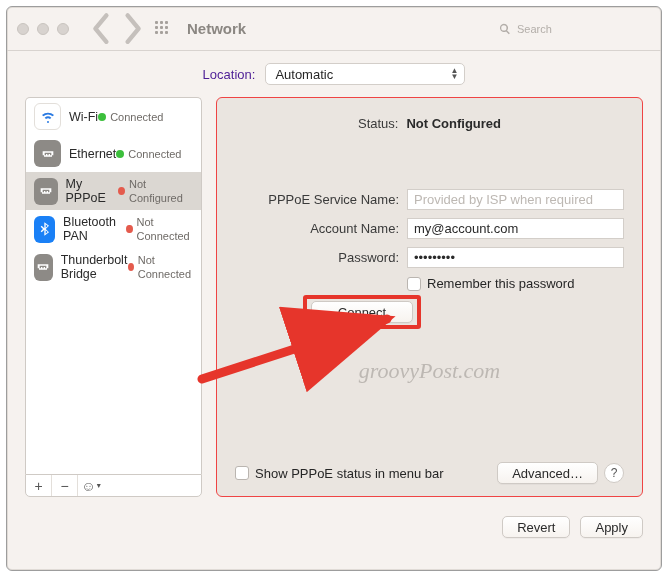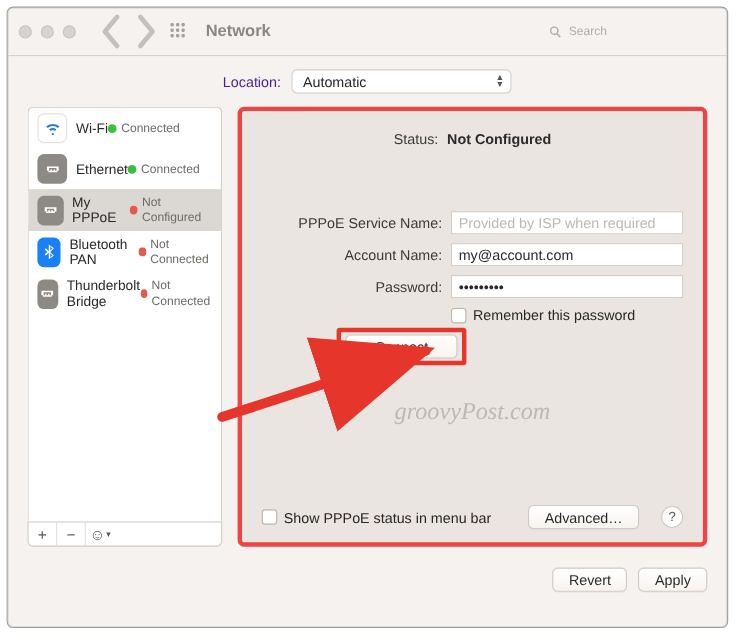--- a/index.html
+++ b/index.html
@@ -32,38 +32,38 @@
   .sicon svg { width: 16px; height: 16px; }
   .stext { display: flex; flex-direction: row; line-height: 14px; }
   .sname { font-size: 12.5px; color: #2a2a2a; }
   .sstatus { font-size: 11px; color: #6f6b67; display: flex; align-items: center; gap: 4px; }
   .dot { width: 8px; height: 8px; border-radius: 50%; display: inline-block; }
   .dot.green { background: #3cbf3c; }
   .dot.red { background: #e45b4d; }
   .sbtns { display: flex; height: 23px; background: #fff; border: 1px solid #cfcac5; border-bottom-left-radius: 5px; border-bottom-right-radius: 5px; }
   .sbtn { width: 26px; display: flex; align-items: center; justify-content: center; border-right: 1px solid #e3dfda; font-size: 14px; color: #555; cursor: default; }
   .sbtn:last-child { border-right: none; }
-  .mainpane { flex: 1; height: 400px; background: #eae5e0; border: 4px solid #ef4444; border-radius: 6px; padding: 14px 18px 12px 18px; position: relative; display: flex; flex-direction: column; }
+  .mainpane { flex: 1; height: 400px; background: #eae5e0; border: 1px solid #ef4444; border-radius: 6px; padding: 14px 18px 12px 18px; position: relative; display: flex; flex-direction: column; }
   .status-row { display: flex; justify-content: center; gap: 8px; align-items: baseline; margin-top: 4px; }
   .status-label { color: #3a3a3a; }
   .status-val { font-weight: 700; color: #2a2a2a; }
   .form { margin-top: 58px; }
   .frow { display: flex; align-items: center; gap: 8px; margin-bottom: 8px; }
   .flabel { width: 164px; text-align: right; color: #3a3a3a; }
   .finput { flex: 1; height: 21px; border: 1px solid #d3cec9; background: #fff; border-radius: 0px; padding: 0 6px; font-size: 13px; color: #2a2a2a; font-family: inherit; }
   .finput::placeholder { color: #bdb8b3; }
   .check-row { display: flex; align-items: center; margin-left: 172px; margin-top: 2px; gap: 6px; }
   .check { width: 14px; height: 14px; border: 1px solid #bab5b0; border-radius: 3px; background: #fff; }
   .connect-wrap { margin-left: 76px; margin-top: 10px; position: relative; width: 102px; }
   .connect-hl { position: absolute; top: -6px; left: -8px; right: -8px; bottom: -6px; border: 4px solid #e6352b; border-radius: 3px; }
   .btn { height: 22px; border: 1px solid #cfcac5; background: linear-gradient(#ffffff,#f7f3ef); border-radius: 5px; padding: 0 14px; font-size: 13px; color: #2a2a2a; display: inline-flex; align-items: center; justify-content: center; cursor: default; box-shadow: 0 1px 0 rgba(0,0,0,0.03); }
   .watermark { position: absolute; left: 0; right: 0; top: 260px; text-align: center; font-family: "Brush Script MT", cursive; font-style: italic; font-size: 22px; color: #bdb8b3; pointer-events: none; }
   .bottom-row { position: absolute; bottom: 12px; left: 18px; right: 18px; display: flex; align-items: center; }
   .show-check { display: flex; align-items: center; gap: 6px; }
-  .adv-group { margin-left: auto; display: flex; align-items: center; gap: 20px; }
+  .adv-group { margin-left: auto; display: flex; align-items: center; gap: 6px; }
   .help { width: 20px; height: 20px; border: 1px solid #cfcac5; border-radius: 50%; background: #fff; display: flex; align-items: center; justify-content: center; font-size: 12px; color: #555; }
   .footer { position: absolute; right: 18px; bottom: 32px; display: flex; gap: 10px; padding-left: 31px; }
   .arrow { position: absolute; pointer-events: none; }
   .arrow svg { overflow: visible; }
 </style>
 </head>
 <body>
 
 <div class="frame">
 

